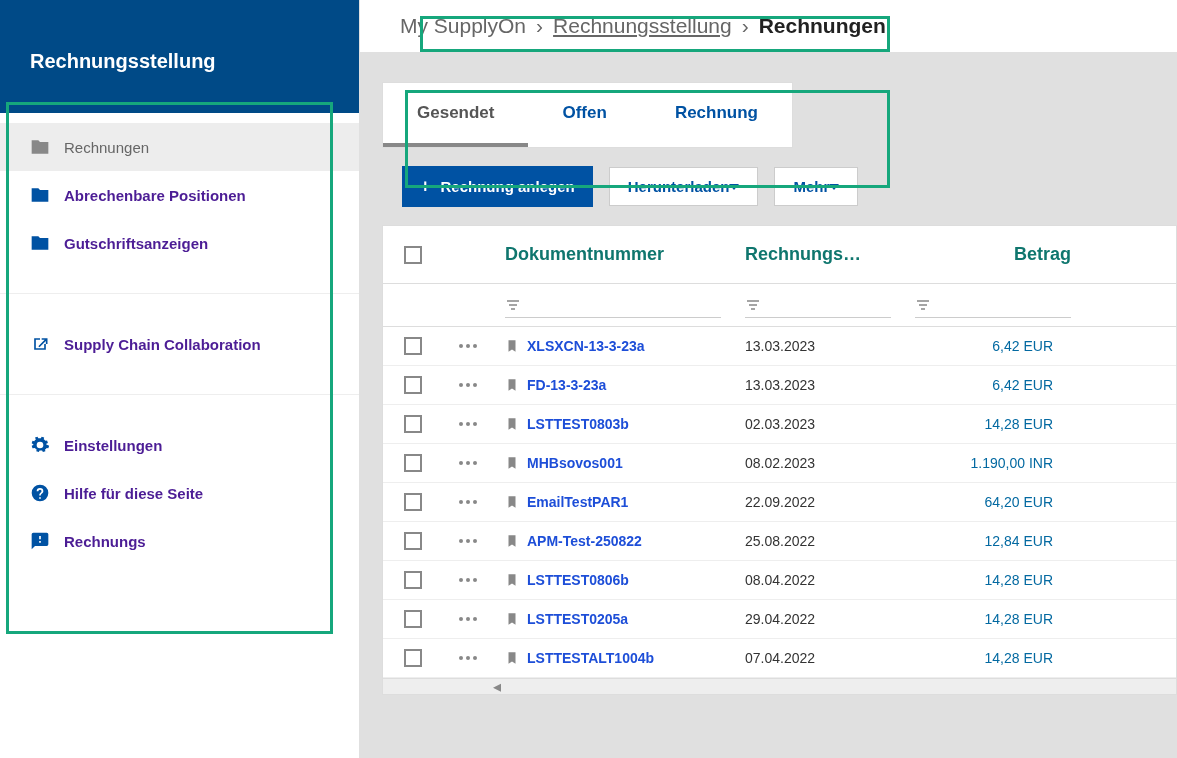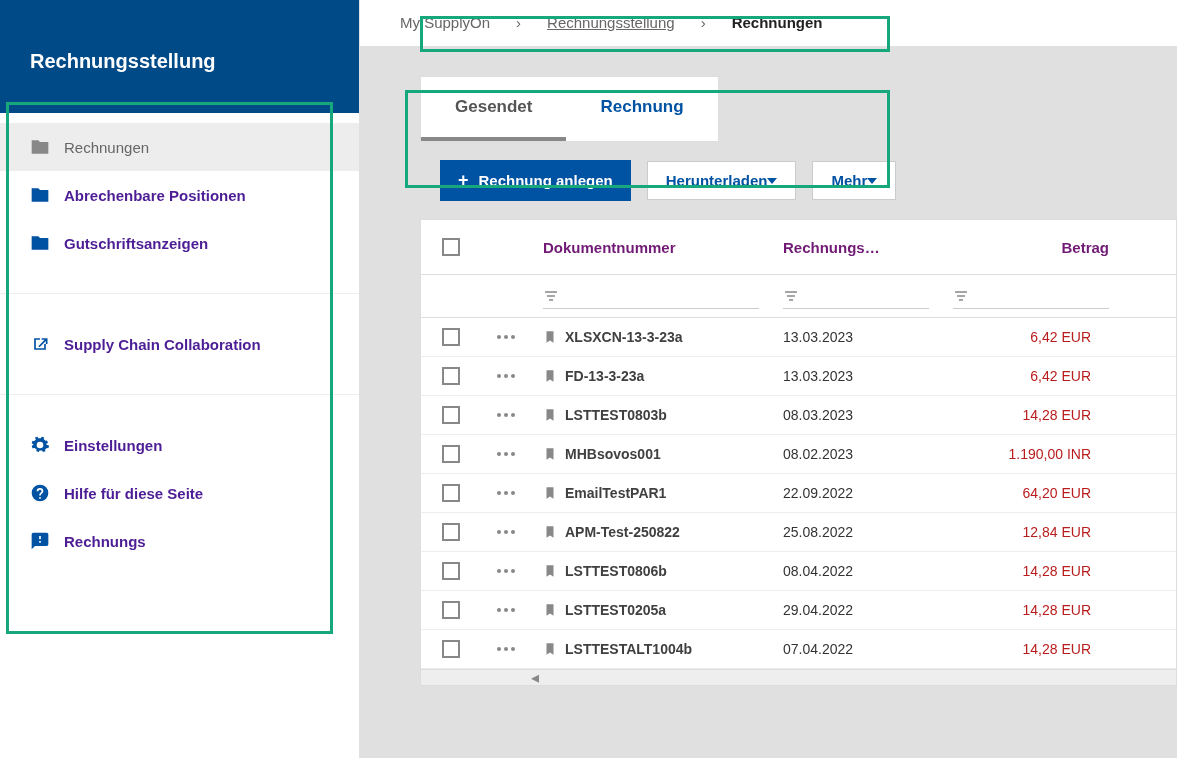--- a/index.html
+++ b/index.html
@@ -46,30 +46,30 @@
 
   
   .main {
     flex: 1;
     display: flex;
     flex-direction: column;
     background: #e0e0e0;
   }
   .breadcrumb-wrap { background: #fff; padding: 14px 40px; }
   .breadcrumb {
-    font-size: 15px;
+    font-size: 21px;
     color: #666;
     display: inline-flex;
     align-items: center;
-    gap: 26px;
+    gap: 10px;
   }
   .breadcrumb a { color: #666; text-decoration: underline; cursor:pointer;}
   .breadcrumb .cur { color: #222; font-weight: bold; }
   .content {
-    padding: 30px 0 0 60px;
+    padding: 30px 0 0 22px;
     flex:1;
     overflow:hidden;
   }
 
   
   .tabs-card {
     background: #fff;
     display: inline-flex;
     border:1px solid #ddd;
   }
@@ -105,24 +105,24 @@
   
   .table-wrap { background:#fff; border:1px solid #ddd; margin-right:0; }
   .thead, .trow { display:flex; align-items:center; }
   .thead { border-bottom:1px solid #ddd; }
   .filter-row { display:flex; border-bottom:1px solid #ddd; padding:6px 0;}
   .cell { padding:10px 12px; font-size:14px; }
   .col-chk { width:60px; display:flex; justify-content:center; }
   .col-menu { width:50px; display:flex; justify-content:center; }
   .col-doc { width:240px; }
   .col-date { width:170px; color:#333; }
-  .col-amt { width:180px; text-align:right; color:#b91c1c; padding-right:30px;}
-  .thead .cell { color:#701a75; font-weight:600; font-size:15px; padding:18px 12px;}
+  .col-amt { width:180px; text-align:right; color:#0369a1; padding-right:30px;}
+  .thead .cell { color:#0f766e; font-weight:600; font-size:18px; padding:18px 12px;}
   .trow { border-bottom:1px solid #eee; }
-  .doc-link { color:#404040; font-weight:600; cursor:pointer; display:flex; align-items:center; gap:8px; }
+  .doc-link { color:#1d4ed8; font-weight:600; cursor:pointer; display:flex; align-items:center; gap:8px; }
   .doc-link svg { fill:#888; width:14px; height:14px; flex:none;}
   .chk {
     width:18px; height:18px; border:2px solid #888; cursor:pointer; display:inline-block;
   }
   .row-menu {
     display:flex; gap:3px; cursor:pointer;
   }
   .row-menu span{ width:4px;height:4px;background:#888;border-radius:50%;}
   .filter-cell { padding:2px 12px; }
   .filter-btn {
@@ -225,20 +225,21 @@
         <span>›</span>
         <a>Rechnungsstellung</a>
         <span>›</span>
         <span class="cur">Rechnungen</span>
       </nav>
     </div>
 
     <div class="content">
       <div class="tabs-card">
         <div class="tab active">Gesendet</div>
+        <div class="tab">Offen</div>
         <div class="tab">Rechnung</div>
       </div>
 
       <div class="toolbar">
         <button class="btn-primary">
           <span style="font-size:18px;">+</span>
           <span>Rechnung anlegen</span>
         </button>
         <button class="btn-outline">
           <span>Herunterladen</span>
@@ -342,21 +343,21 @@
                 </div>
               </div>
               <div class="cell col-doc">
                 <a class="doc-link">
                   <svg viewBox="0 0 24 24">
                     <path d="M6 2h12v20l-6-4-6 4z"></path>
                   </svg>
                   <span>LSTTEST0803b</span>
                 </a>
               </div>
-              <div class="cell col-date">08.03.2023</div>
+              <div class="cell col-date">02.03.2023</div>
               <div class="cell col-amt">14,28 EUR</div>
             </div>
             <div class="trow">
               <div class="cell col-chk">
                 <span class="chk"></span>
               </div>
               <div class="cell col-menu">
                 <div class="row-menu">
                   <span></span>
                   <span></span>

